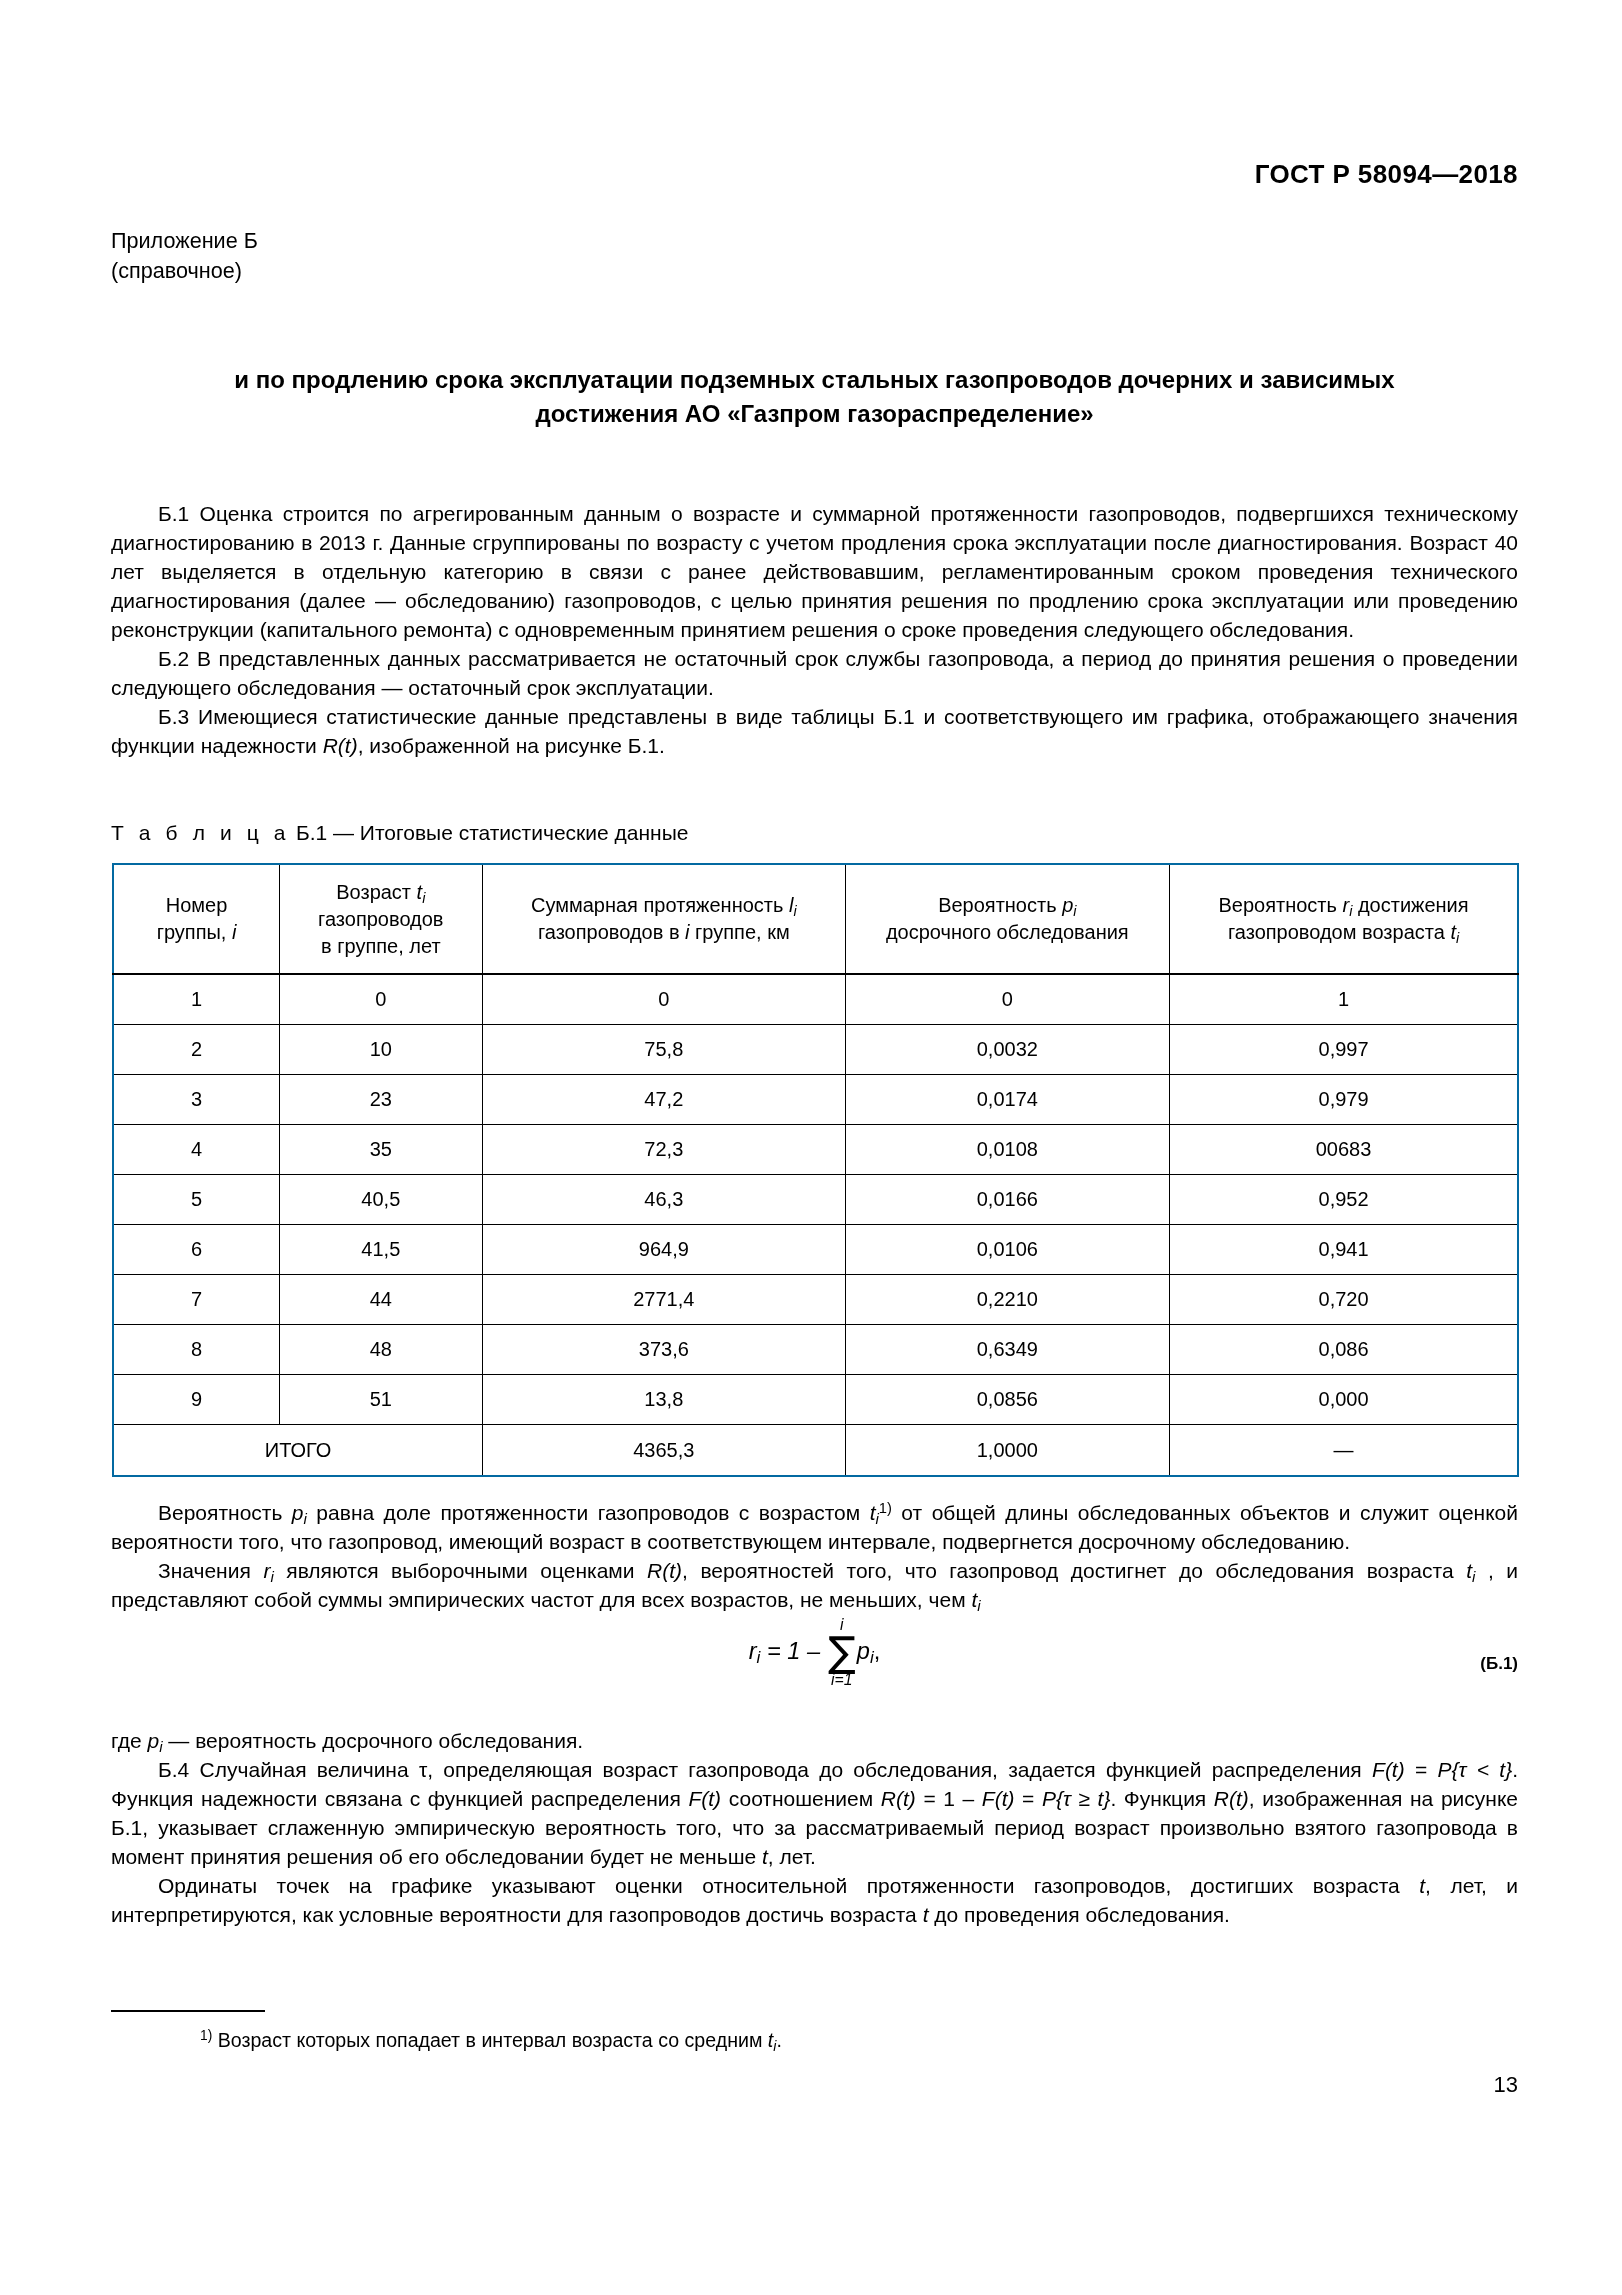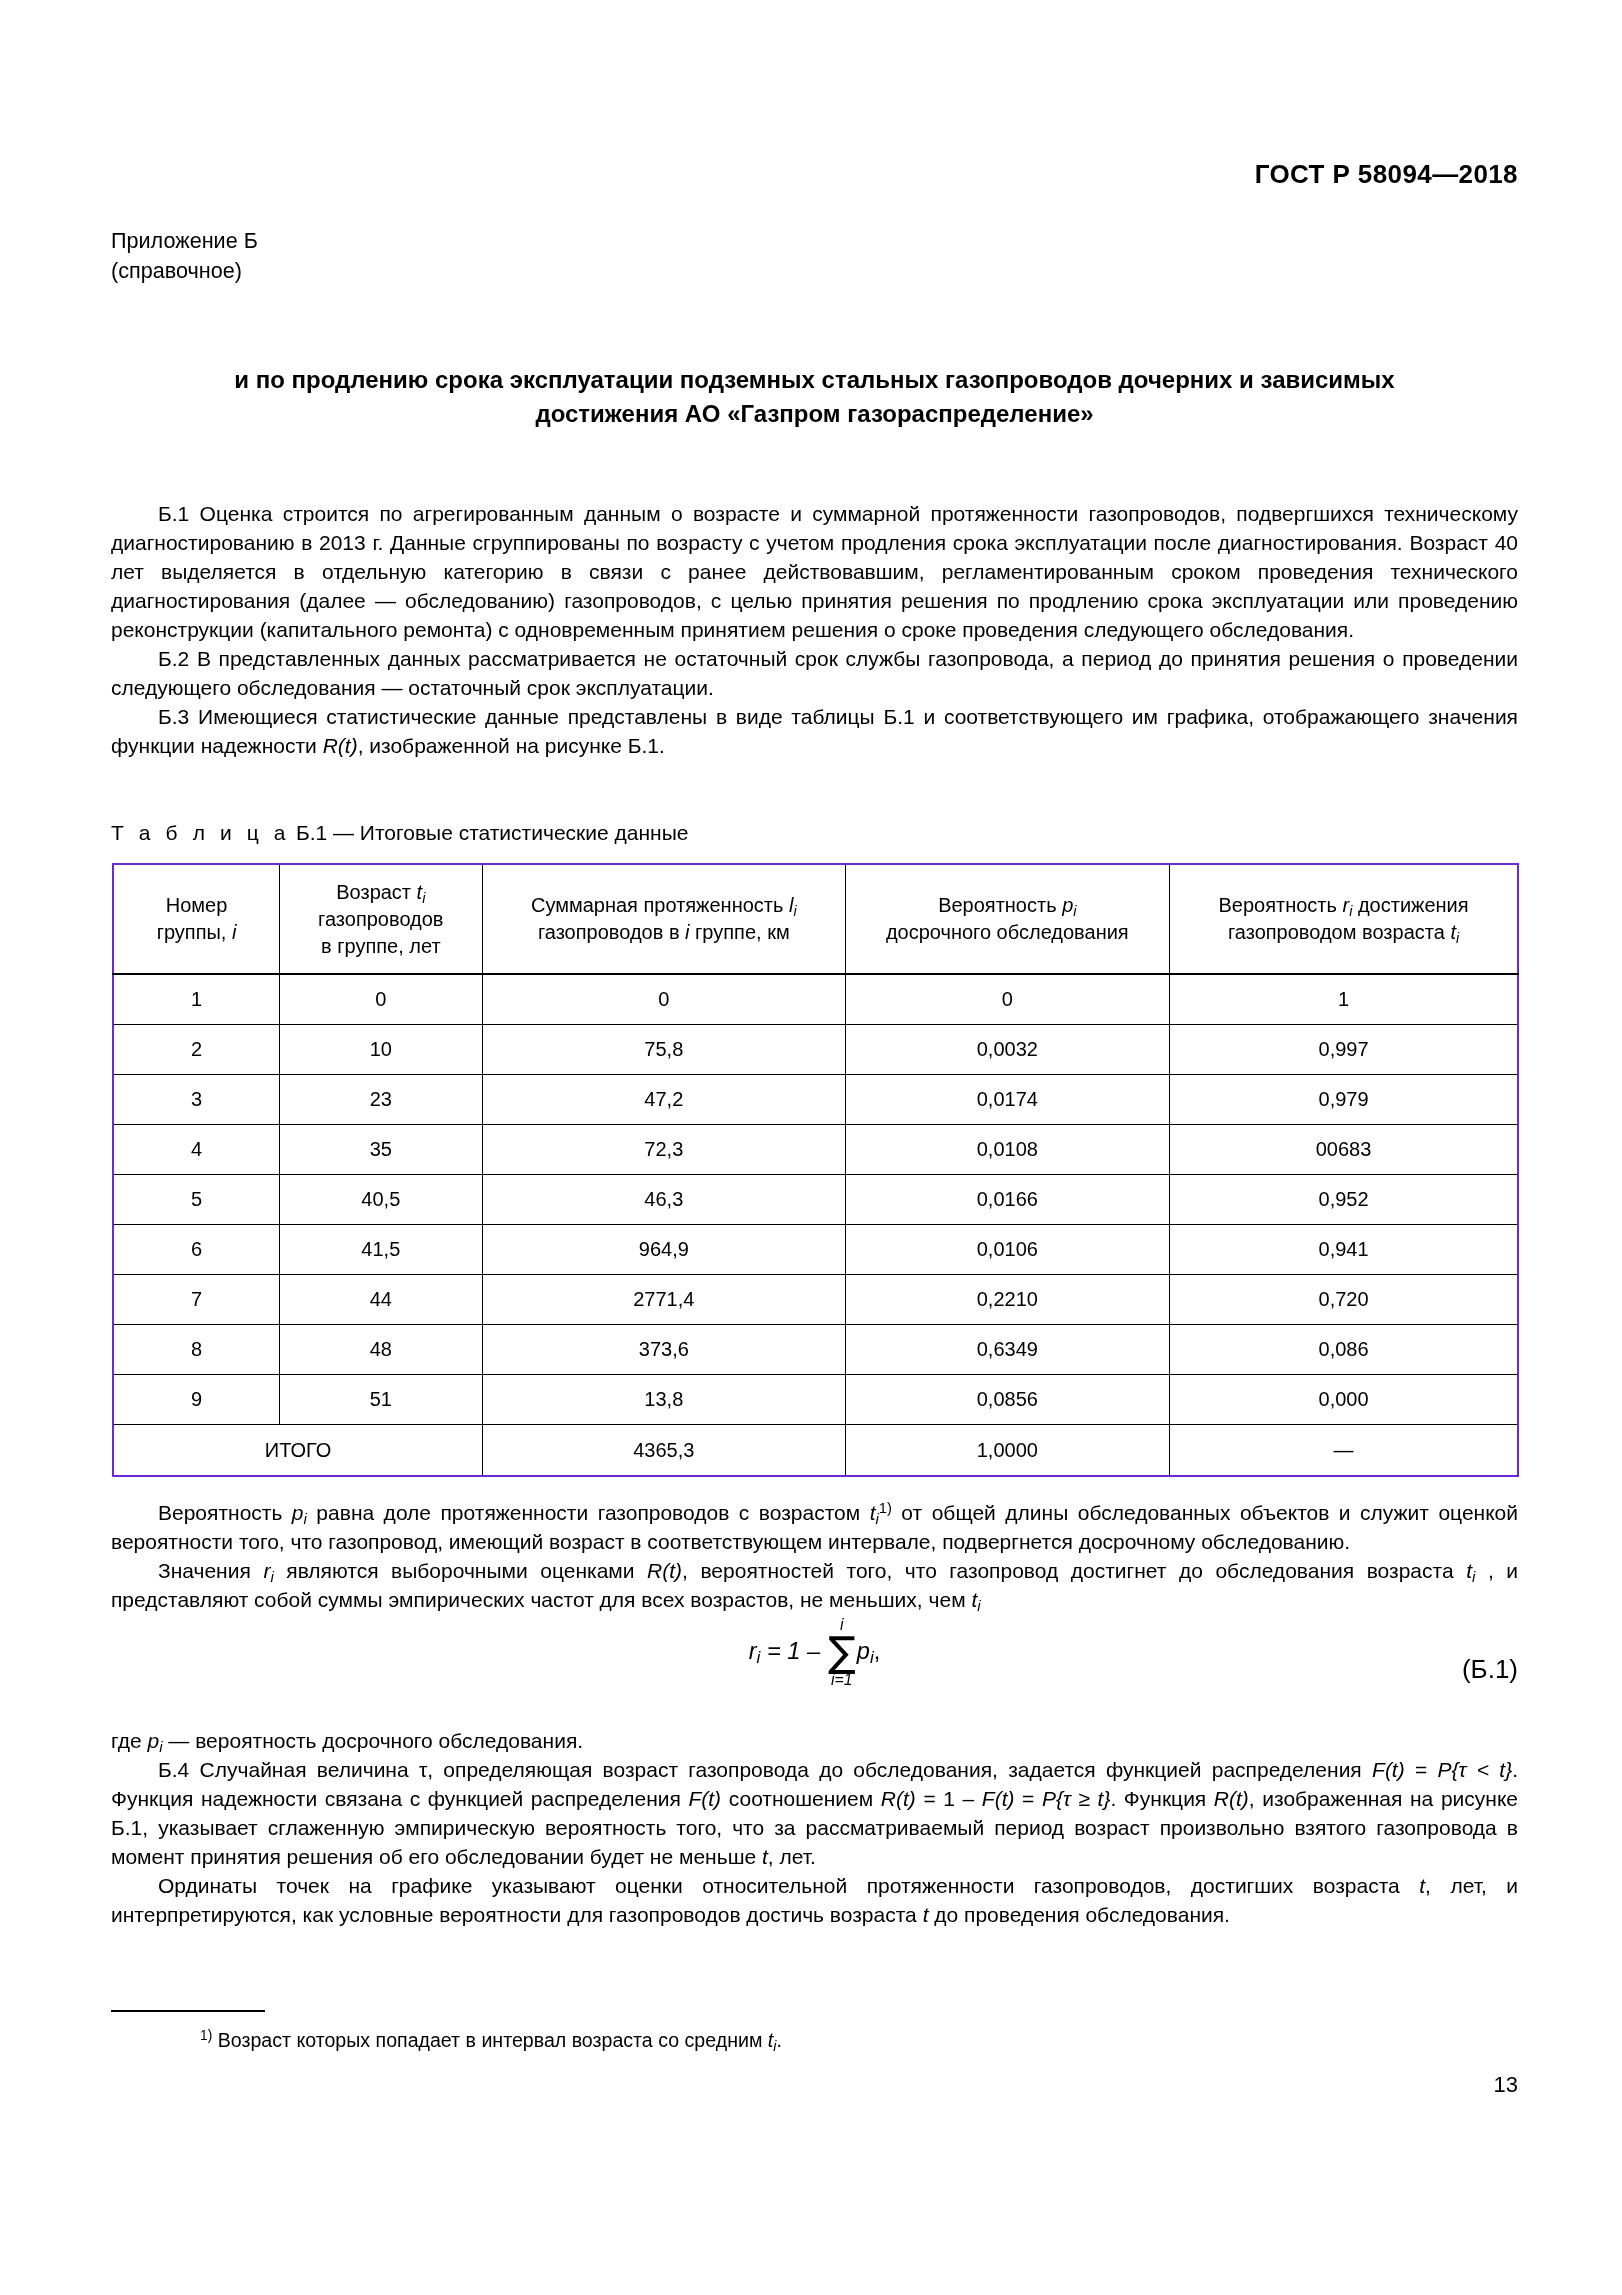--- a/index.html
+++ b/index.html
@@ -129,21 +129,21 @@
   table.stat thead th {
     height: 103px;
     font-weight: normal;
     line-height: 27px;
     padding: 2.6px 5.2px;
   }
   table.stat thead tr th { border-bottom: 2.6px solid #000; }
   table.stat tbody td { height: 49px; }
   table.stat tbody tr:first-child td { border-top: 2.6px solid #000; }
   table.stat tbody tr.total td { height: 50px; }
-  table.stat { border: 2px solid #6d28d9; padding-left: 8px; }
+  table.stat { border: 2px solid #0369a1; padding-left: 8px; }
   .tbl-outer {
     border-top: 2.6px solid #000;
     border-bottom: 2.6px solid #000;
     border-left: 2px solid #000;
     border-right: 2px solid #000;
   }
 
   
   .formula-row {
     position: absolute;
@@ -184,21 +184,22 @@
     font-style: italic;
     text-align: center;
     line-height: 15.7px;
   }
   .sigma .lim.top { position: absolute; top: -17px; left: 0; right: 0; }
   .sigma .lim.bot { position: absolute; bottom: -17px; left: 0; right: 0; }
   .eqno {
     position: absolute;
     right: 0;
     top: 25px;
-    font-size: 26px;
+    font-size: 17px;
+    font-weight: bold;
   }
 
   
   .footnote-rule {
     position: absolute;
     top: 2010px;
     left: 0;
     width: 154px;
     height: 0;
     border-top: 2px solid #000;

